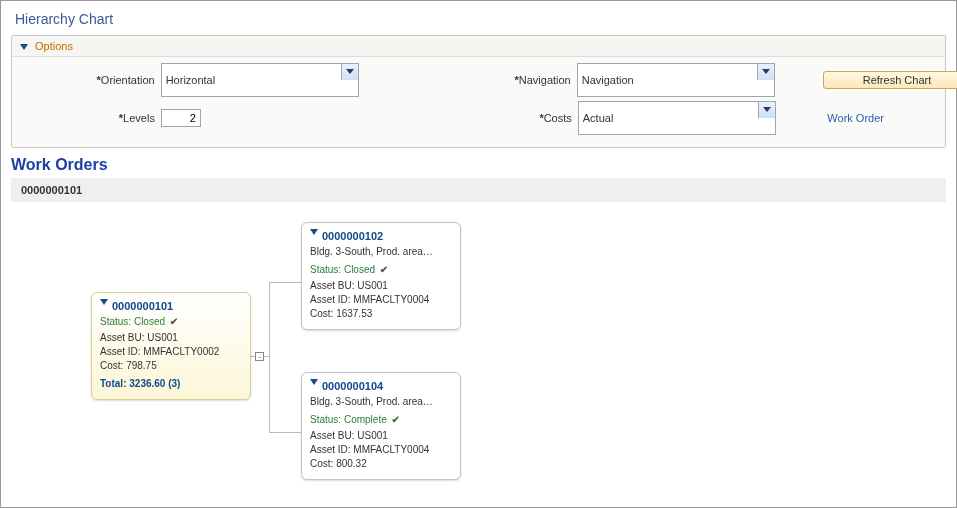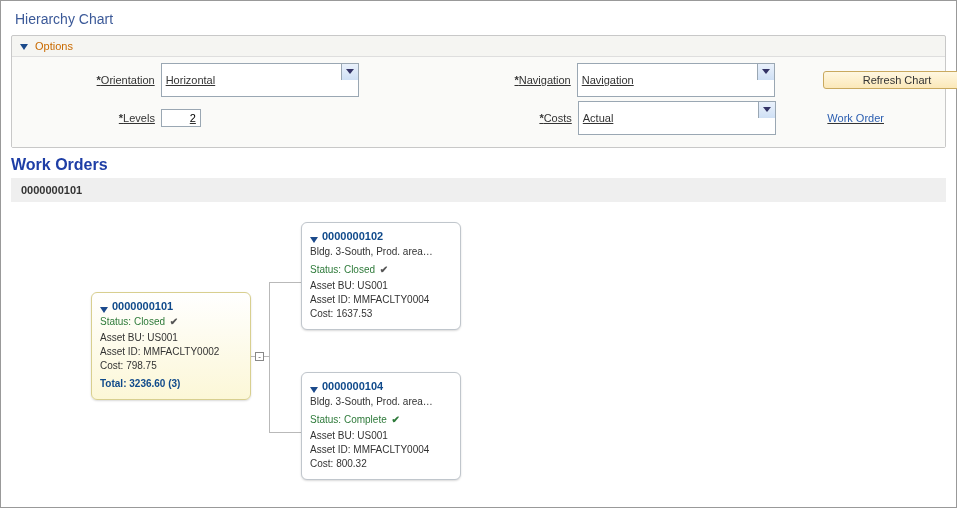--- a/index.html
+++ b/index.html
@@ -36,21 +36,20 @@
   }
   .options-header .tw {
     display: inline-block;
     margin-right: 4px;
     vertical-align: middle;
   }
   .options-body {
     border-top: 1px solid #dedede;
     padding: 6px 10px 8px 10px;
     background: #fafaf8;
-    text-decoration: underline;
   }
   .opt-row { display: flex; align-items: center; margin-bottom: 4px; }
   .opt-label {
     width: 140px;
     text-align: right;
     padding-right: 6px;
     color: #333;
     font-weight: normal;
   }
   .opt-label .req { font-weight: bold; }
@@ -138,21 +137,21 @@
     background: linear-gradient(#ffffff,#fcf7d7);
     border: 1px solid #d8cf8f;
   }
   .node-child {
     left: 290px;
     background: #fff;
     border: 1px solid #c0c6cc;
   }
   .node-c1 { top: 10px; }
   .node-c2 { top: 160px; }
-  .node-head { display: flex; align-items: flex-end; margin-bottom: 2px; }
+  .node-head { display: flex; align-items: flex-start; margin-bottom: 2px; }
   .tw {
     width: 0; height: 0;
     border-left: 4px solid transparent;
     border-right: 4px solid transparent;
     border-top: 6px solid #1b4a8b;
     margin-right: 4px;
     cursor: pointer;
   }
   .node-id {
     color: #104a8b;

